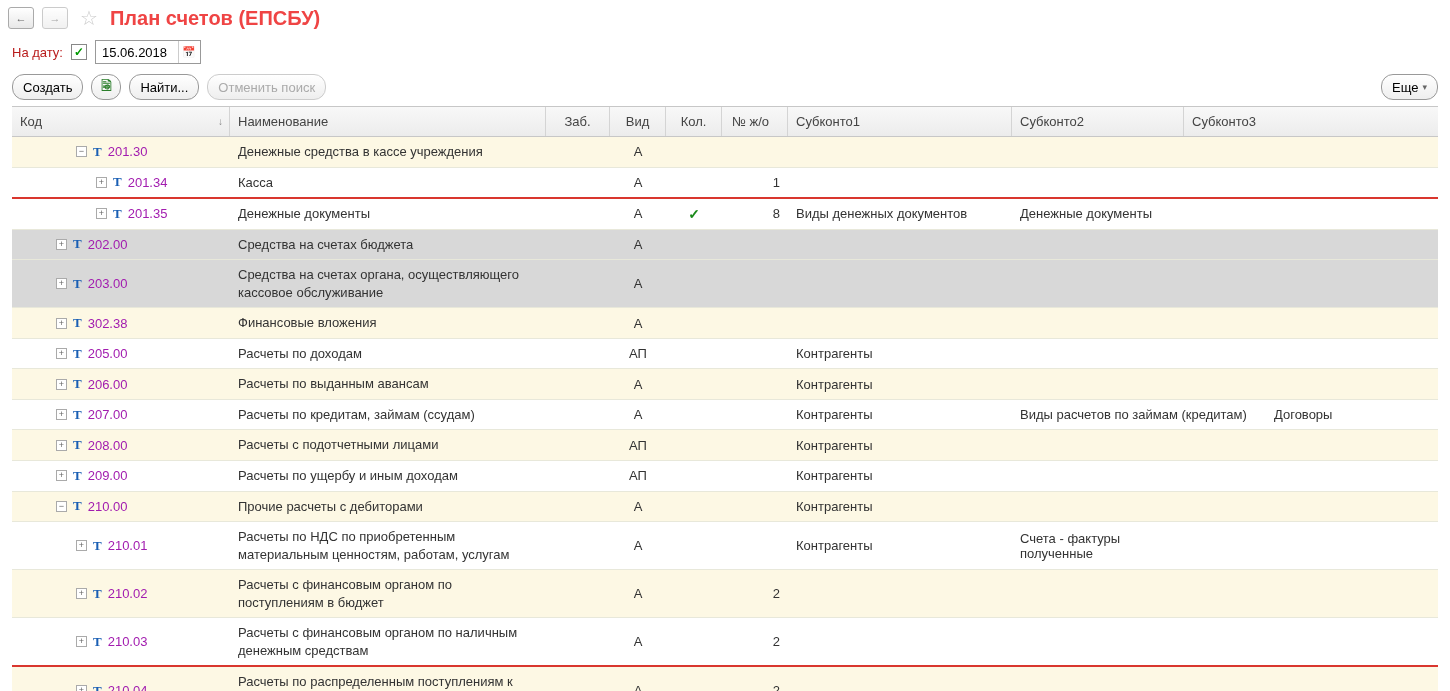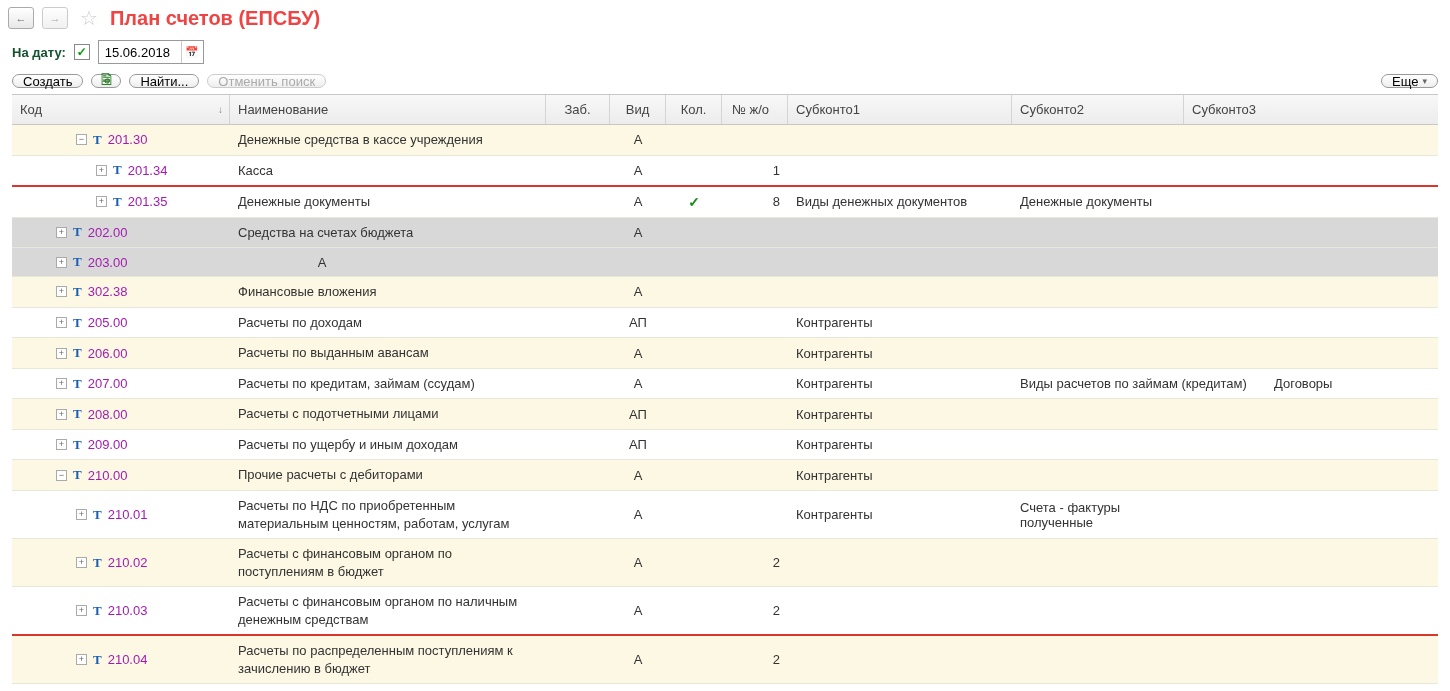--- a/index.html
+++ b/index.html
@@ -5,28 +5,28 @@
     * { box-sizing: border-box; margin: 0; padding: 0; }
     body { font-family: Arial, sans-serif; font-size: 13px; color: #333; background: #fff; }
     
     .header-row { display: flex; align-items: center; padding: 6px 8px; gap: 8px; }
     .nav-btn { width: 26px; height: 22px; border: 1px solid #aaa; background: linear-gradient(#fff,#e8e8e8); border-radius: 3px; display: flex; align-items: center; justify-content: center; cursor: pointer; font-size: 11px; color: #666; }
     .nav-btn.disabled { opacity: 0.6; }
     .star-icon { font-size: 20px; color: #ccc; cursor: pointer; margin: 0 4px; }
     .page-title { font-size: 20px; font-weight: bold; color: #ef4444; }
     
     .filter-row { display: flex; align-items: center; padding: 4px 12px; gap: 8px; }
-    .filter-label { color: #14532d; font-weight: bold; }
+    .filter-label { color: #b91c1c; }
     .checkbox-wrap { width: 16px; height: 16px; border: 1px solid #888; display: flex; align-items: center; justify-content: center; color: #090; font-weight: bold; font-size: 12px; cursor: pointer; background: #fff; }
     .date-input-wrap { display: flex; align-items: center; border: 1px solid #999; height: 24px; background: #fff; }
     .date-input { border: none; outline: none; padding: 0 6px; width: 82px; font-size: 13px; }
     .date-cal-btn { width: 22px; height: 22px; border-left: 1px solid #ccc; display: flex; align-items: center; justify-content: center; cursor: pointer; font-size: 11px; color: #666; }
     
     .toolbar-row { display: flex; align-items: center; padding: 6px 12px; gap: 8px; }
-    .btn { height: 14px; padding: 0 10px; border: 1px solid #999; background: linear-gradient(#fff,#eee); border-radius: 12px; cursor: pointer; font-size: 13px; display: flex; align-items: center; }
+    .btn { height: 26px; padding: 0 10px; border: 1px solid #999; background: linear-gradient(#fff,#eee); border-radius: 12px; cursor: pointer; font-size: 13px; display: flex; align-items: center; }
     .btn.icon-only { width: 30px; padding: 0; justify-content: center; }
     .btn.disabled { color: #aaa; border-color: #ccc; }
     .btn .refresh-glyph { color: #2a7e2a; font-weight: bold; }
     .spacer { flex: 1; }
     .btn .dd { margin-left: 4px; font-size: 9px; color: #666; }
     
     .table-wrap { border-top: 1px solid #c7c7c7; margin: 0 12px; }
     .thead { display: flex; background: linear-gradient(#f8f8f8,#ececec); border-bottom: 1px solid #c7c7c7; height: 30px; align-items: stretch; }
     .th { border-right: 1px solid #d4d4d4; padding: 0 8px; display: flex; align-items: center; color: #444; position: relative; }
     .th:last-child { border-right: none; }
@@ -181,20 +181,21 @@
       </div>
       <div class="tr gray">
         <div class="td col-code">
           <div class="tree-cell">
             <span class="tree-indent" style="width:30px"></span>
             <span class="expander">+</span>
             <span class="t-icon">Т</span>
             <span class="code-txt">203.00</span>
           </div>
         </div>
+        <div class="td col-name">Средства на счетах органа, осуществляющего кассовое обслуживание</div>
         <div class="td col-zab"></div>
         <div class="td col-vid">А</div>
         <div class="td col-kol"></div>
         <div class="td col-num"></div>
         <div class="td col-s1"></div>
         <div class="td col-s2"></div>
         <div class="td col-s3"></div>
       </div>
       <div class="tr yellow">
         <div class="td col-code">

